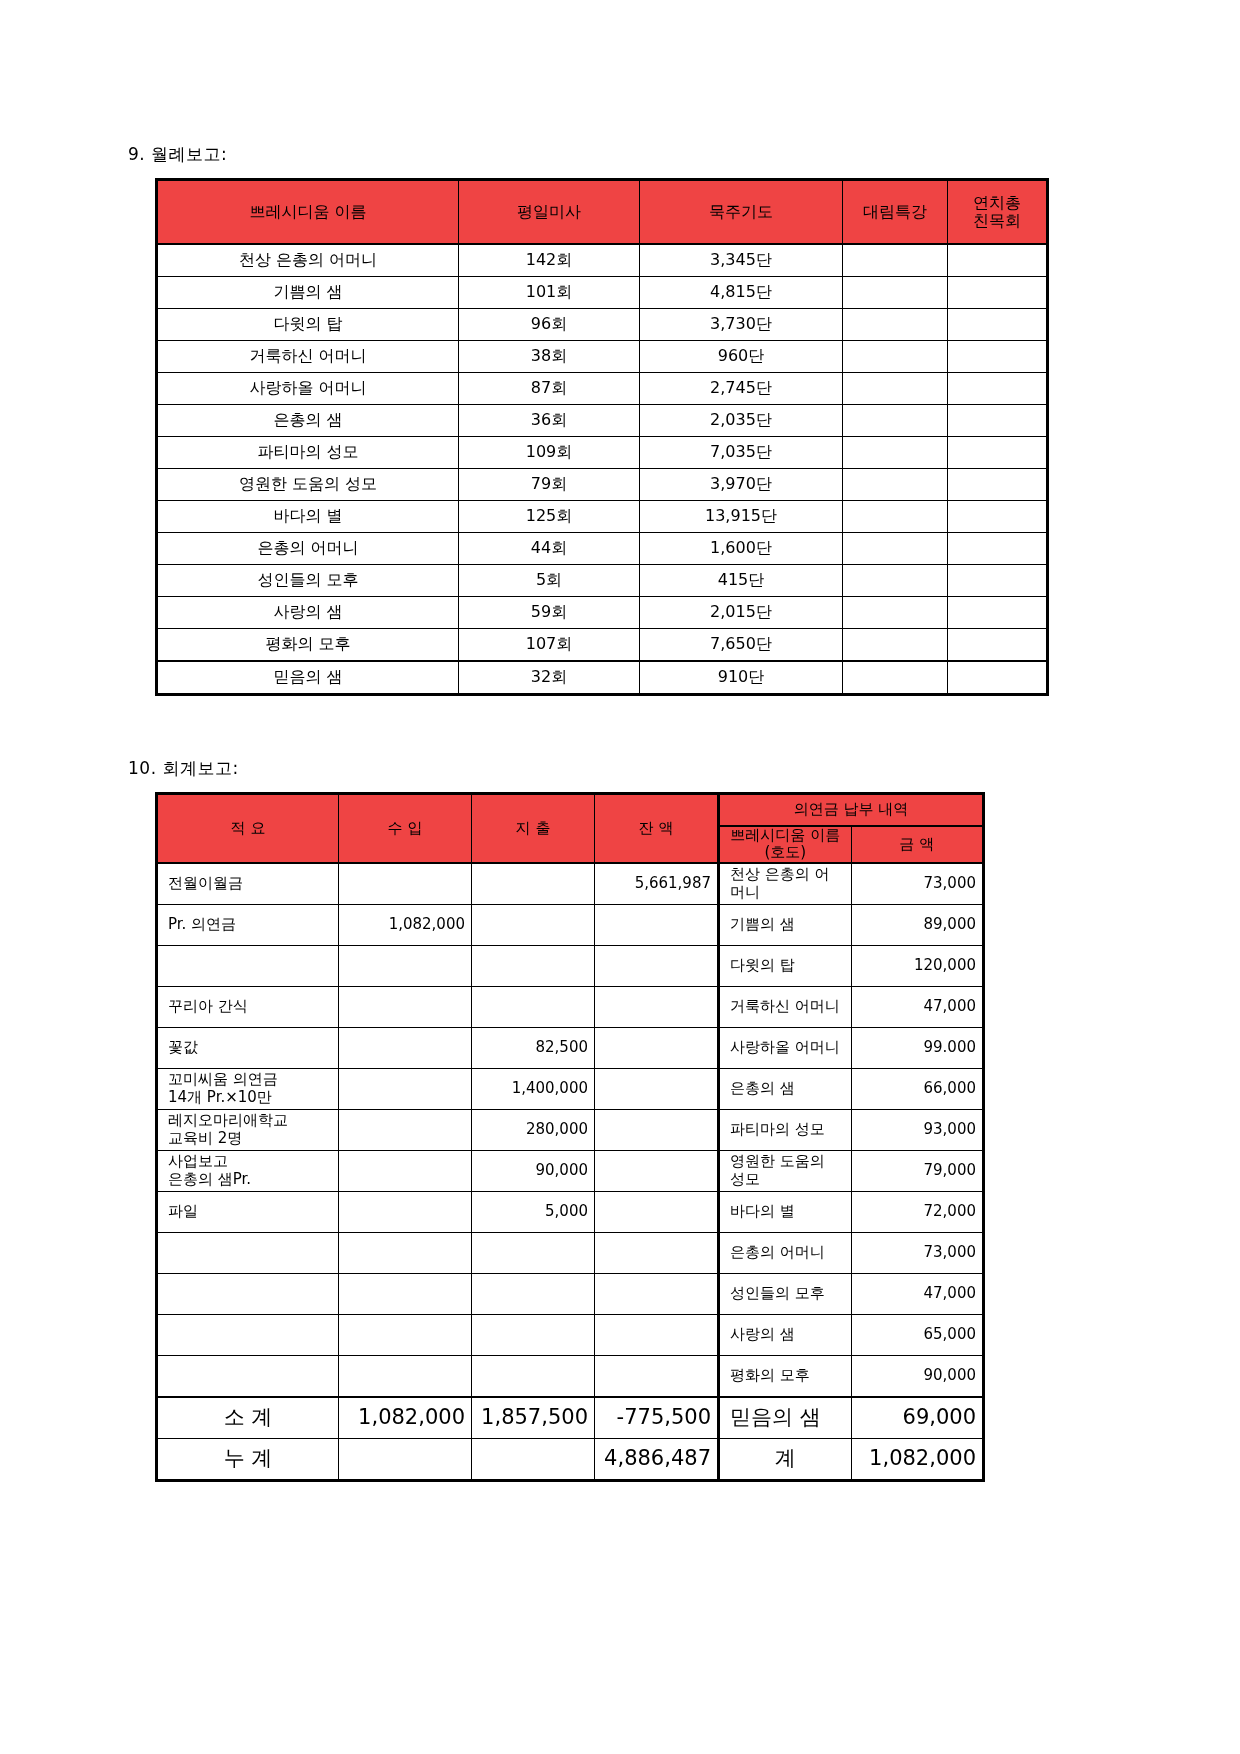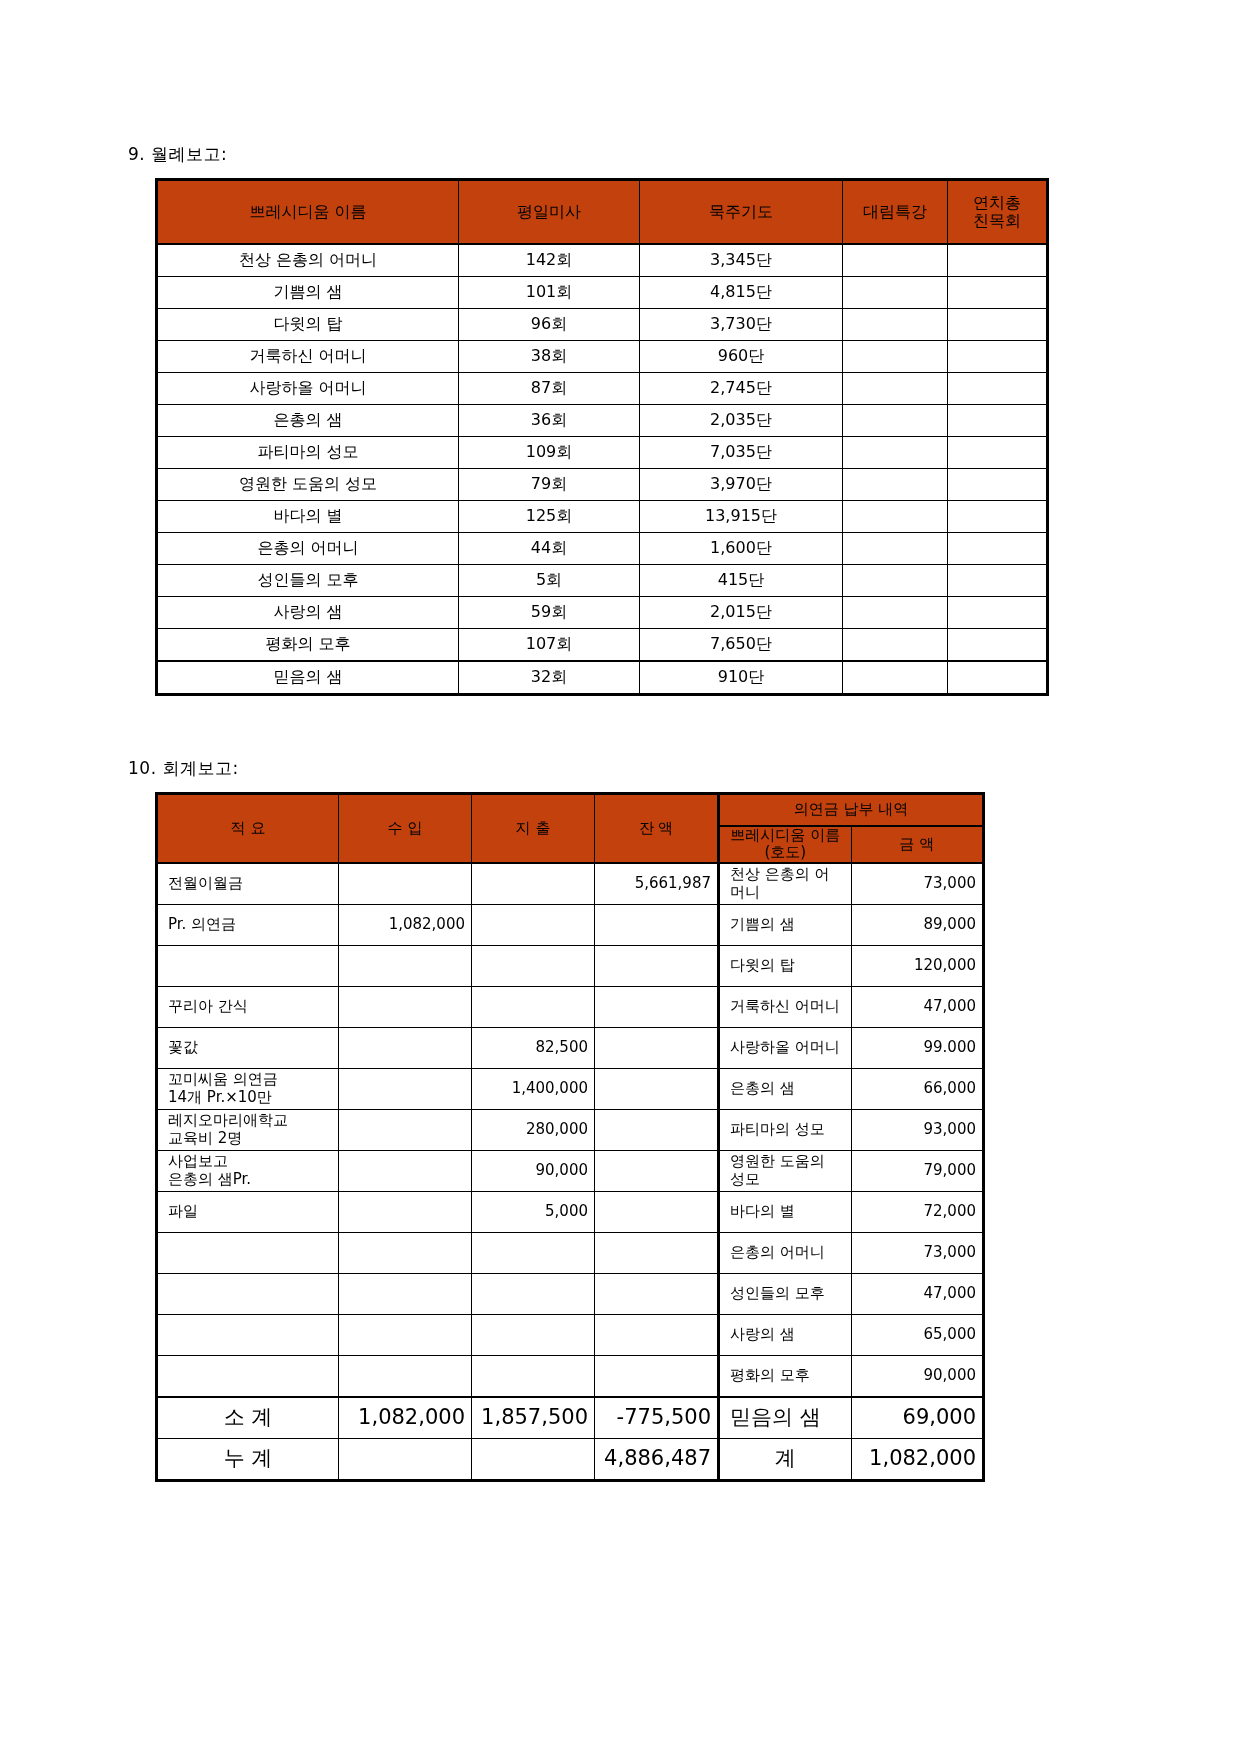--- a/index.html
+++ b/index.html
@@ -43,21 +43,21 @@
   .doc-table td, .doc-table th {
     border: 1px solid #000;
     font-weight: normal;
     font-size: 16px;
     padding: 0 6px;
     color: #000;
     vertical-align: middle;
     line-height: 1.15;
   }
   .hdr {
-    background: #c2410c;
+    background: #ef4444;
     text-align: center;
   }
   .center { text-align: center; }
   .right  { text-align: right; }
   .left   { text-align: left; }
   .twoline { font-size: 13px; line-height: 1.12; }
   .sm { font-size: 14px; }
 
   
   #table1 {
@@ -90,21 +90,21 @@
     top: 792px;
     width: 830px;
     border: 3px solid #000;
   }
   #table2 th, #table2 td { font-size: 15px; }
   #table2 thead th { height: 30px; }
   #table2 tbody td { height: 40px; }
   #table2 .col-desc   { width: 168px; }
   #table2 .col-in     { width: 120px; }
   #table2 .col-out    { width: 110px; }
-  #table2 .col-bal    { width: 110px; font-family: Liberation Serif, serif; }
+  #table2 .col-bal    { width: 110px; }
   #table2 .col-pname  { width: 212px; }
   #table2 .col-amt    { width: 106px; }
   #table2 .divider-l  { border-left: 3px solid #000; }
   #table2 thead th { border-bottom: 2px solid #000; }
   #table2 tbody tr.sub td,
   #table2 tbody tr.cum td { font-size: 21px; }
   #table2 tbody tr.sub td { border-top: 2px solid #000; }
   #table2 .pad-l { padding-left: 10px; }
 </style>
 </head>

